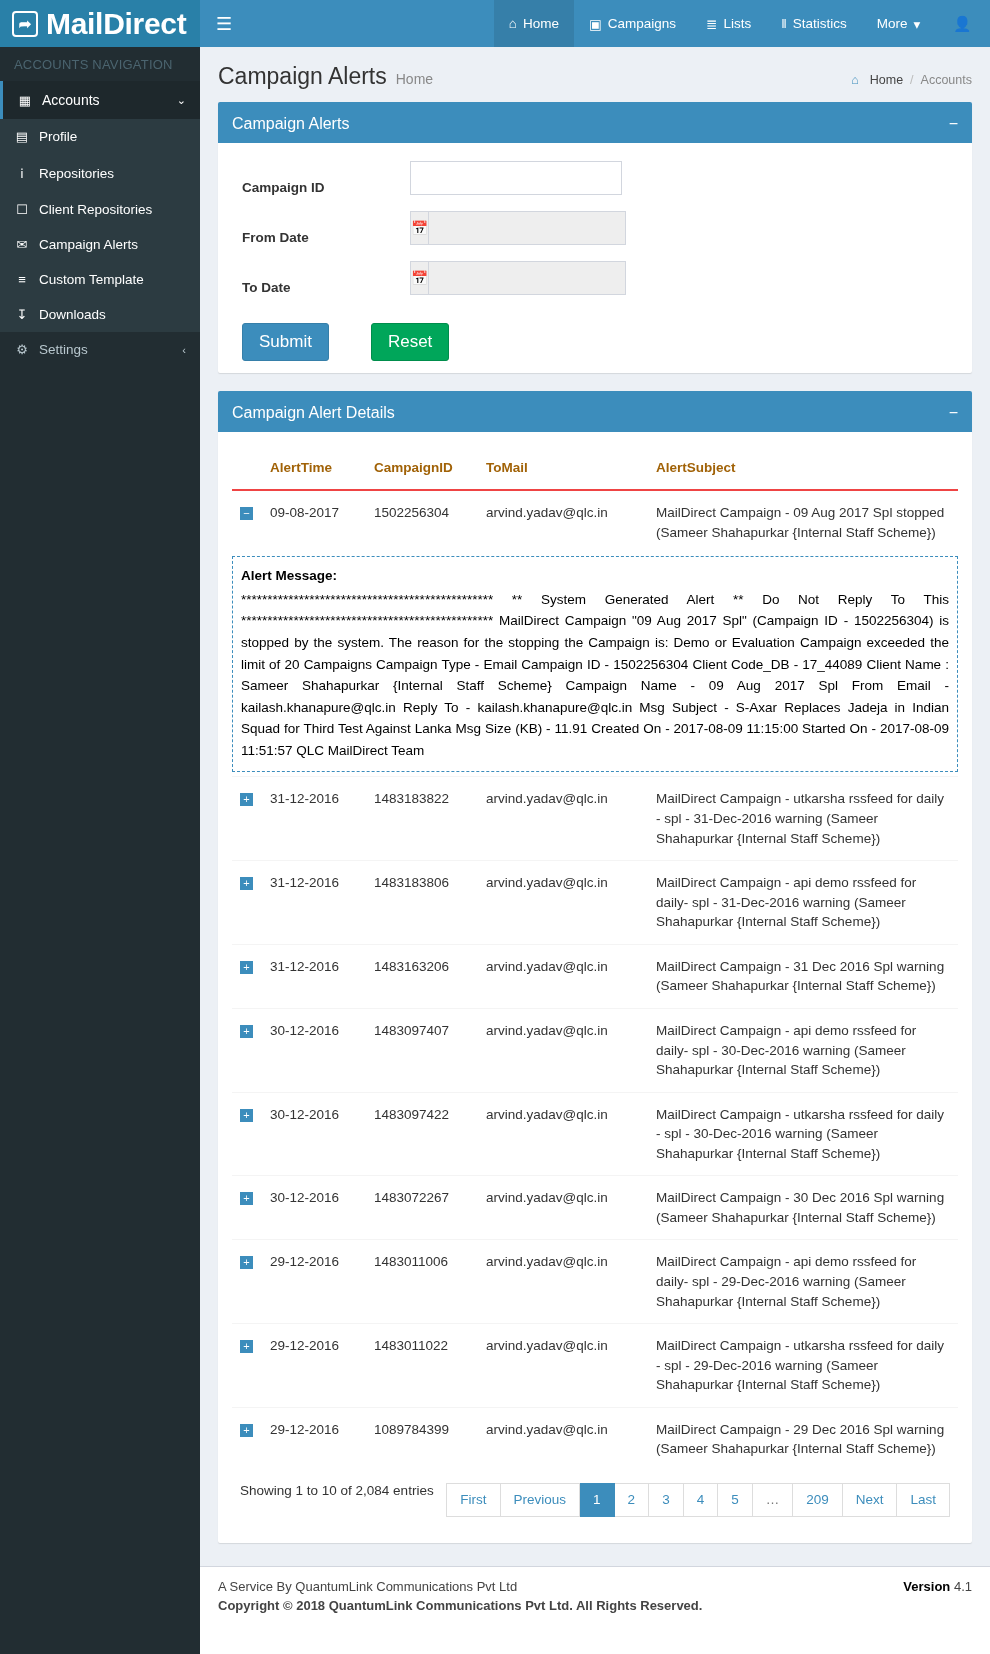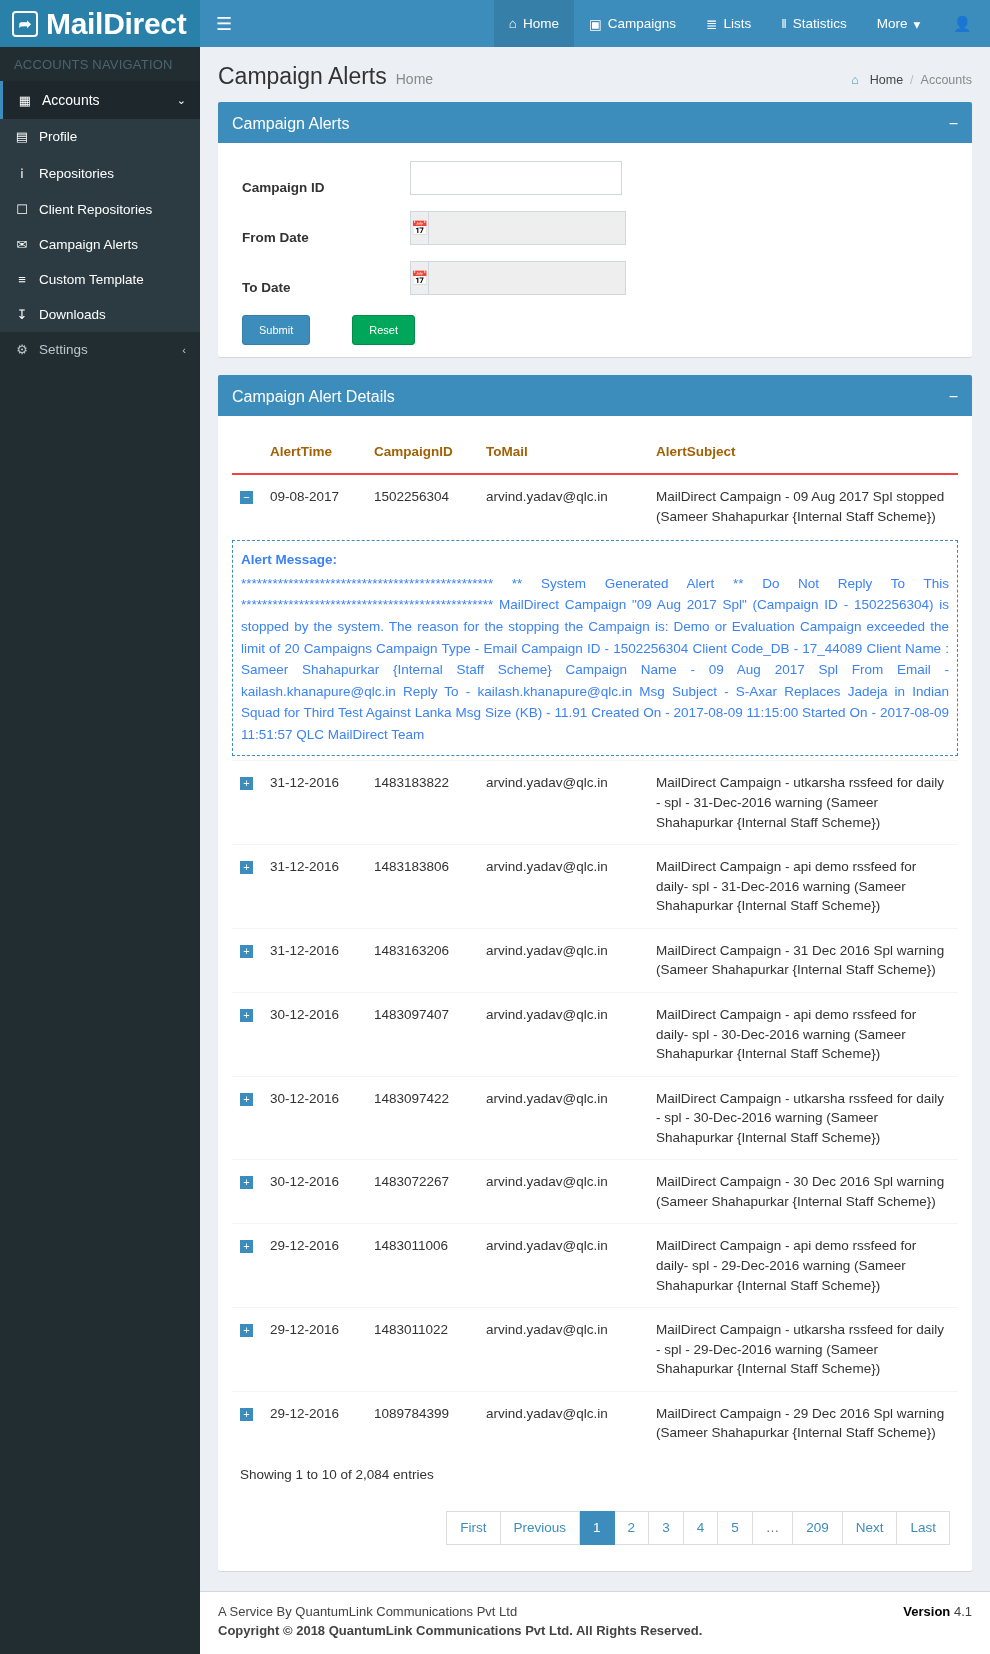--- a/index.html
+++ b/index.html
@@ -104,22 +104,22 @@
   }
   .input-group { display: flex; width: 212px; }
   .input-addon {
     width: 38px; height: 34px; border: 1px solid #d2d6de; border-right: none;
     background: #eee; display: flex; align-items: center; justify-content: center;
     font-size: 14px; color: #555;
   }
   .input-group .form-control { flex: 1; width: auto; background: #eee; }
   .btn-row { display: flex; gap: 42px; padding-left: 10px; margin-top: 20px; }
   .btn {
-    border: none; padding: 8px 16px; font-size: 11px; color: #fff; cursor: pointer;
-    border-radius: 3px; font-family: "Liberation Sans", sans-serif;
+    border: none; padding: 8px 16px; font-size: 17px; color: #fff; cursor: pointer;
+    border-radius: 3px; font-family: "Liberation Sans", sans-serif; margin-top: 8px;
   }
   .btn-primary { background: #3c8dbc; border: 1px solid #367fa9; }
   .btn-success { background: #00a65a; border: 1px solid #008d4c; }
 
   
   .tbl { width: 100%; border-collapse: collapse; font-size: 13.5px; }
   .tbl th {
     text-align: left; font-weight: bold; color: #a16207; padding: 10px 8px 14px;
     border-bottom: 2px solid #ef4444;
   }
@@ -131,41 +131,41 @@
   .col-cid { width: 112px; }
   .col-mail { width: 170px; }
   .exp-icon {
     display: inline-block; width: 13px; height: 13px; background: #3c8dbc; color: #fff;
     font-size: 11px; line-height: 13px; text-align: center; cursor: pointer;
     font-family: "Liberation Sans", sans-serif;
   }
   .alert-detail-row td { padding: 0; border-top: none; }
   .alert-detail {
     border: 1px dashed #3c8dbc; padding: 8px 8px 10px; margin: 2px 0 4px;
-    line-height: 1.6; font-size: 13.5px; color: #3b82f6;
+    line-height: 1.6; font-size: 13.5px; color: #000000;
   }
   .alert-detail b { display: block; margin-bottom: 2px; }
   .alert-detail .msg { text-align: justify; }
 
   .table-foot {
     display: flex; align-items: flex-start; padding: 12px 8px 14px;
   }
   .showing { font-size: 13.5px; color: #333; }
-  .pager { margin-left: auto; display: flex; margin-top: 44px; }
+  .pager { margin-left: auto; display: flex; }
   .pg {
     border: 1px solid #ddd; border-left: none; padding: 7px 13px; font-size: 13.5px;
     color: #3c8dbc; background: #fff; cursor: pointer; line-height: 1.3;
   }
   .pg:first-child { border-left: 1px solid #ddd; }
   .pg.active { background: #3c8dbc; color: #fff; border-color: #3c8dbc; }
   .pg.dots { color: #777; cursor: default; }
 
   
   .footer {
-    position: absolute; left: 200px; right: 0; bottom: 0; height: 63px;
+    position: absolute; left: 200px; right: 0; bottom: 0; height: 88px;
     background: #fff; border-top: 1px solid #d2d6de; padding: 12px 18px;
     font-size: 13px; color: #444;
   }
   .footer .line1 { display: flex; }
   .footer .ver { margin-left: auto; }
   .footer .ver b { color: #000; }
   .footer .copy { margin-top: 4px; font-weight: bold; }
 </style>
 </head>
 <body>

